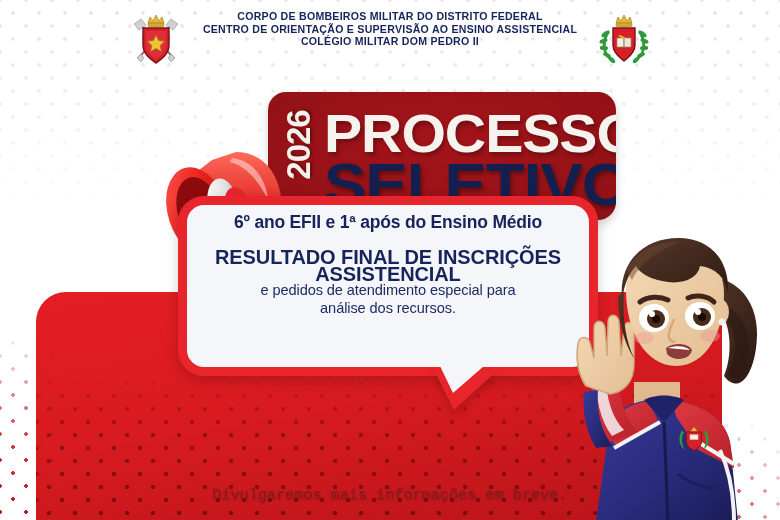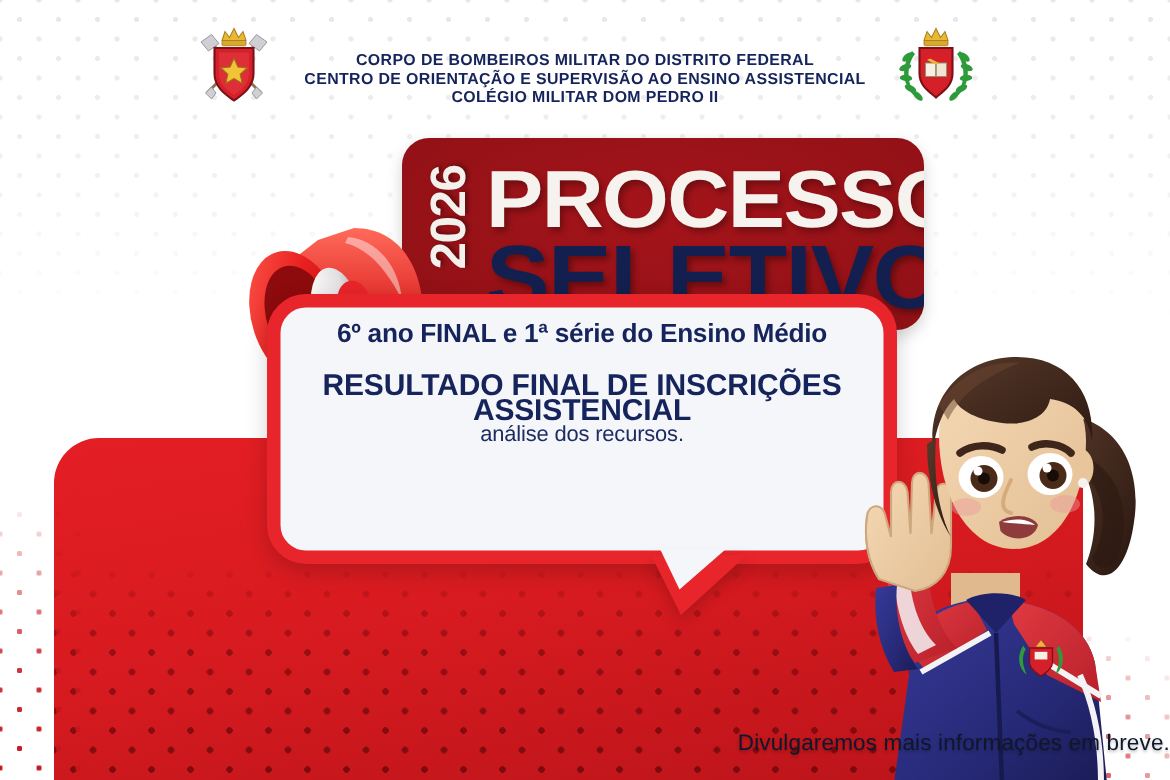--- a/index.html
+++ b/index.html
@@ -59,21 +59,21 @@
     background-image:
       radial-gradient(rgba(110,8,12,.85) 2px, transparent 2.4px),
       radial-gradient(rgba(110,8,12,.85) 2px, transparent 2.4px);
     background-size:26px 26px,26px 26px;
     background-position:0 0,13px 13px;
     -webkit-mask-image:linear-gradient(to bottom, rgba(0,0,0,0) 0%, rgba(0,0,0,0) 35%, rgba(0,0,0,.7) 62%, rgba(0,0,0,1) 100%);
             mask-image:linear-gradient(to bottom, rgba(0,0,0,0) 0%, rgba(0,0,0,0) 35%, rgba(0,0,0,.7) 62%, rgba(0,0,0,1) 100%);
   }
 
   
-  .header{position:absolute;left:0;top:10px;width:780px;height:62px;display:flex;align-items:flex-end;justify-content:center;gap:0;}
+  .header{position:absolute;left:0;top:10px;width:780px;height:62px;display:flex;align-items:flex-start;justify-content:center;gap:0;}
   .crest{width:56px;height:58px;flex:0 0 auto;}
   .header-text{
     text-align:center;
     color:#16245c;
     font-size:10.6px;
     font-weight:bold;
     line-height:12.6px;
     letter-spacing:.25px;
     padding:0 16px;
     width:380px;
@@ -150,23 +150,24 @@
   .line-body{font-size:14.6px;line-height:17.5px;font-weight:400;letter-spacing:-.1px;color:#1d2c63;}
 
   
   .megaphone{position:absolute;left:140px;top:136px;width:180px;height:150px;}
 
   
   .girl{position:absolute;left:548px;top:236px;width:236px;height:286px;}
 
   
   .footer{
-    position:absolute;left:0;top:487px;width:780px;text-align:right;
-    color:#0f172a;font-size:15px;letter-spacing:.1px;
+    position:absolute;left:0;top:487px;width:780px;text-align:center;
+    color:#7f1d1d;font-size:15px;letter-spacing:.1px;
     text-shadow:0 1px 2px rgba(0,0,0,.25);
+    font-family:Liberation Mono, monospace;
   }
 </style>
 </head>
 <body>
 
 <div id="stage">
 
   <div class="bg-dots-top"></div>
 
   <div class="red-panel">
@@ -273,23 +274,24 @@
     <rect x="47" y="118" width="10" height="16" rx="3" transform="rotate(28 52 126)" fill="#f2c336"></rect>
 
     <path d="M94 118 C104 124 114 126 124 124 L122 132 C110 134 98 130 90 124z" fill="#b81414"></path>
   </svg>
 
   <div class="bubble-wrap">
     <div class="bubble"></div>
     <div class="bubble-tail"></div>
     <div class="bubble-tail-inner"></div>
     <div class="bubble-content">
-      <div class="line-grade">6º ano FINAL e 1ª série do Ensino Médio</div>
+      <div class="line-grade">6º ano EFII e 1ª após do Ensino Médio</div>
       <div class="line-result">RESULTADO FINAL DE INSCRIÇÕES</div>
       <div class="line-result">ASSISTENCIAL</div>
+      <div class="line-body">e pedidos de atendimento especial para</div>
       <div class="line-body">análise dos recursos.</div>
     </div>
   </div>
 
   <svg class="girl" viewBox="0 0 236 286">
     <defs>
       <linearGradient id="skin" x1="0" y1="0" x2="1" y2="1">
         <stop offset="0%" stop-color="#f4d8b4"></stop>
         <stop offset="100%" stop-color="#e3bf94"></stop>
       </linearGradient>

